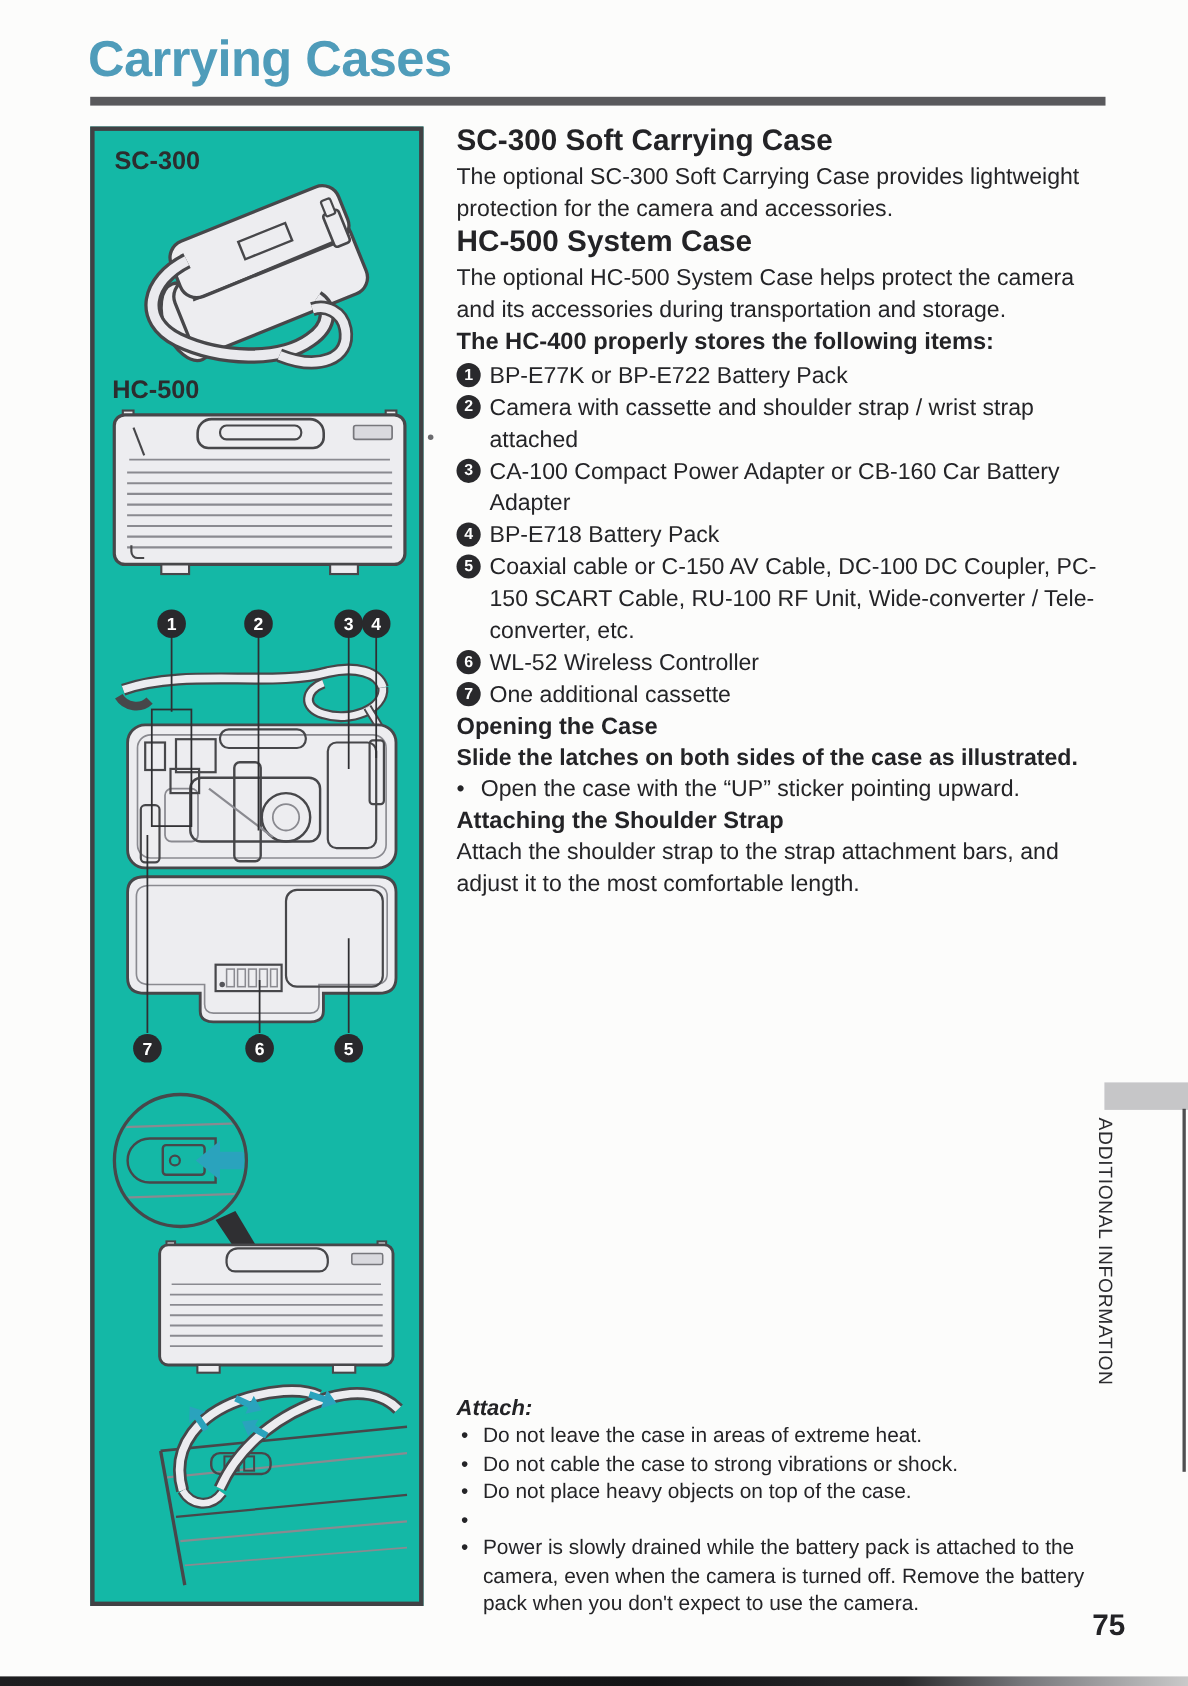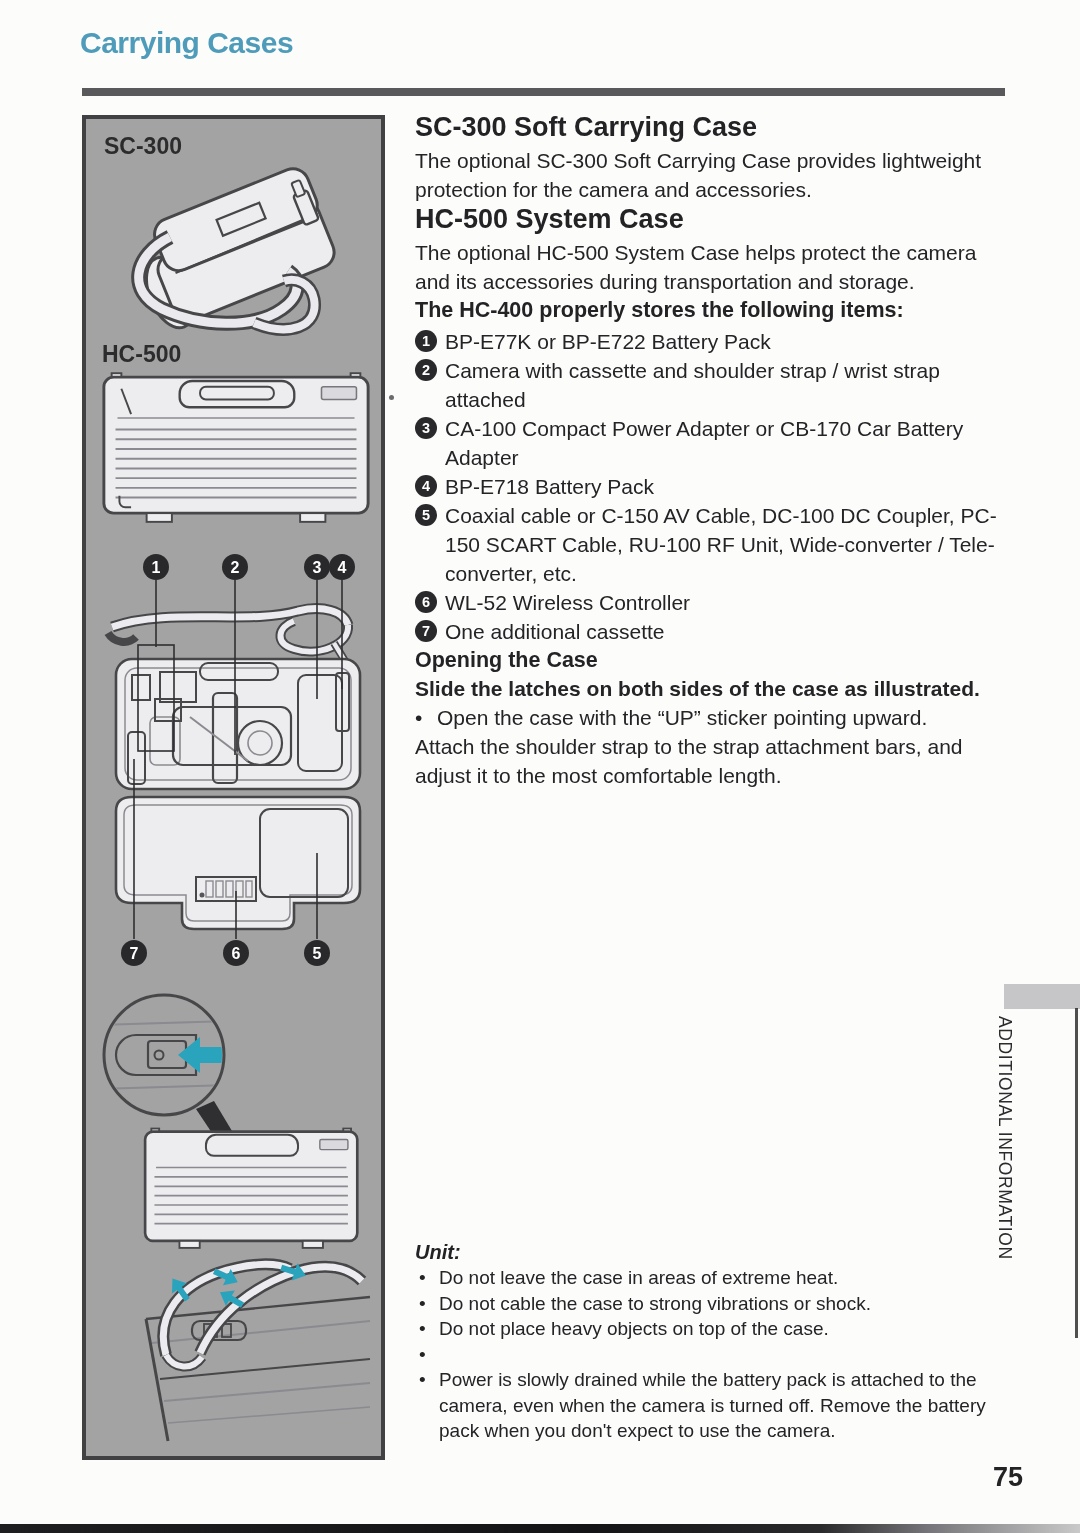--- a/index.html
+++ b/index.html
@@ -4,27 +4,27 @@
 <style>
   html,body{margin:0;padding:0;background:#e9e9e7;}
   .page{
     position:relative;width:1080px;height:1533px;margin:0 auto;
     background:#fcfcfb;overflow:hidden;
     font-family:"Liberation Sans", sans-serif;color:#222225;
   }
   
   .title{
     position:absolute;left:80px;top:26px;margin:0;
-    font-size:30px;font-weight:700;letter-spacing:-.5px;color:#4f9cba;
+    font-size:46px;font-weight:700;letter-spacing:-.5px;color:#4f9cba;
   }
   .title-rule{position:absolute;left:82px;top:88px;width:923px;height:8px;background:#59595c;}
   
   .figbox{
     position:absolute;left:82px;top:115px;width:303px;height:1345px;
-    border:4px solid #414144;background:#a3a3a3;box-sizing:border-box;
+    border:4px solid #414144;background:#14b8a6;box-sizing:border-box;
   }
   .figlabel{position:absolute;font-size:23px;font-weight:700;color:#2c2c2e;}
   .lbl-sc300{left:18px;top:14px;}
   .lbl-hc500{left:16px;top:222px;}
   .fig{position:absolute;}
   .fig svg{display:block;}
   .print-dot{position:absolute;left:389px;top:395px;width:5px;height:5px;border-radius:50%;background:#6b6b6e;}
   
   .rightcol{position:absolute;left:415px;top:112px;width:592px;}
   h2.sec{margin:0;font-size:27px;line-height:31px;font-weight:700;color:#232326;}
@@ -281,21 +281,21 @@
       <div class="li">
         <span class="numcircle">1</span>
         <span class="litext">BP-E77K or BP-E722 Battery Pack</span>
       </div>
       <div class="li">
         <span class="numcircle">2</span>
         <span class="litext">Camera with cassette and shoulder strap / wrist strap attached</span>
       </div>
       <div class="li">
         <span class="numcircle">3</span>
-        <span class="litext">CA-100 Compact Power Adapter or CB-170 Car Battery Adapter</span>
+        <span class="litext">CA-100 Compact Power Adapter or CB-160 Car Battery Adapter</span>
       </div>
       <div class="li">
         <span class="numcircle">4</span>
         <span class="litext">BP-E718 Battery Pack</span>
       </div>
       <div class="li">
         <span class="numcircle">5</span>
         <span class="litext">Coaxial cable or C-150 AV Cable, DC-100 DC Coupler, PC-150 SCART Cable, RU-100 RF Unit, Wide-converter / Tele-converter, etc.</span>
       </div>
       <div class="li">
@@ -308,24 +308,25 @@
       </div>
     </div>
 
     <h3 class="sub mt14">Opening the Case</h3>
     <p class="body" style="margin-top:1px;font-weight:bold;">Slide the latches on both sides of the case as illustrated.</p>
     <div class="bulletrow">
       <span class="b">•</span>
       <span>Open the case with the “UP” sticker pointing upward.</span>
     </div>
 
+    <h3 class="sub mt24">Attaching the Shoulder Strap</h3>
     <p class="body" style="margin-top:1px;">Attach the shoulder strap to the strap attachment bars, and adjust it to the most comfortable length.</p>
 
     <div class="notes">
-      <h4 class="notes-h">Unit:</h4>
+      <h4 class="notes-h">Attach:</h4>
       <div class="noterow">
         <span class="b">•</span>
         <span>Do not leave the case in areas of extreme heat.</span>
       </div>
       <div class="noterow">
         <span class="b">•</span>
         <span>Do not cable the case to strong vibrations or shock.</span>
       </div>
       <div class="noterow">
         <span class="b">•</span>

